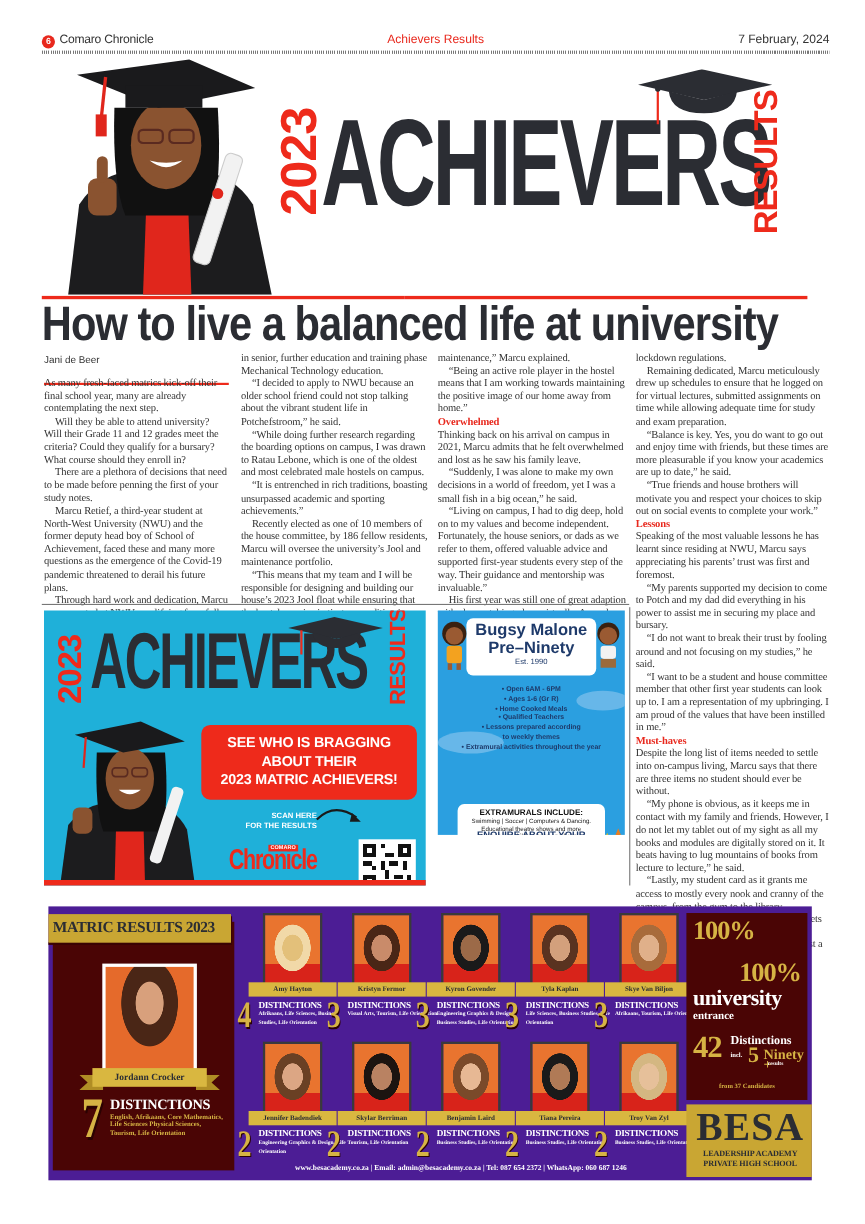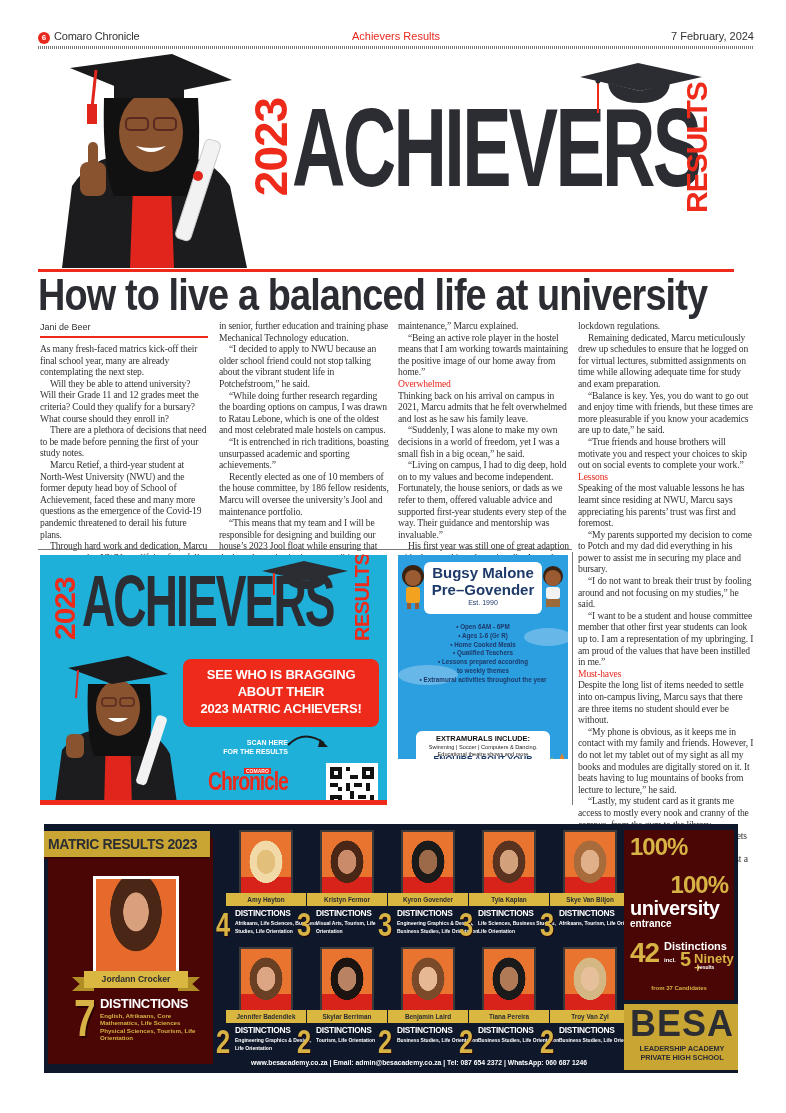--- a/index.html
+++ b/index.html
@@ -21,25 +21,25 @@
   .b-main { position: absolute; left: 42px; top: 4px; font-family: "Liberation Sans", sans-serif; font-size: 112px; font-weight: bold; color: #2b2d33; letter-spacing: -4px; transform: scaleX(0.66); transform-origin: left top; line-height: 118px; white-space: nowrap; }
   .b-results { position: absolute; left: 432px; top: 128px; font-family: "Liberation Sans", sans-serif; font-size: 30px; font-weight: bold; color: #ee2a1b; transform: rotate(-90deg); transform-origin: left top; line-height: 30px; white-space: nowrap; letter-spacing: -1px; }
   .b-cap { position: absolute; left: 330px; top: -22px; }
   .hero-rule { position: absolute; left: 38px; top: 269px; width: 330px; height: 3px; background: #ee2a1b; }
   .hero-rule2 { position: absolute; left: 368px; top: 269px; width: 366px; height: 3px; background: #ee2a1b; }
 
   
   .headline { position: absolute; left: 38px; top: 272px; width: 720px; height: 46px; font-family: "Liberation Sans", sans-serif; font-weight: bold; font-size: 44px; color: #2b2d33; letter-spacing: -1px; line-height: 46px; white-space: nowrap; transform: scaleX(0.86); transform-origin: left top; }
 
   
-  .byline { position: absolute; left: 40px; top: 322px; width: 168px; font-family: "Liberation Sans", sans-serif; font-size: 9px; color: #333; padding-bottom: 4px; border-bottom: 2px solid #ee2a1b; }
+  .byline { position: absolute; left: 40px; top: 322px; width: 168px; font-family: "Liberation Sans", sans-serif; font-size: 9px; color: #333; padding-bottom: 16px; border-bottom: 2px solid #ee2a1b; }
   .col { position: absolute; font-size: 9.6px; line-height: 11.6px; color: #333; text-align: left; letter-spacing: -0.15px; }
   .col p { text-indent: 10px; }
   .col p.noindent { text-indent: 0; }
-  .col .sub { color: #e8281d; font-weight: normal; }
+  .col .sub { color: #e8281d; font-weight: bold; }
   .col1 { left: 40px; top: 343px; width: 168px; }
   .col2 { left: 219px; top: 320px; width: 170px; }
   .col3 { left: 398px; top: 320px; width: 172px; }
   .col4 { left: 578px; top: 320px; width: 176px; }
   .vrule { position: absolute; left: 572px; top: 552px; width: 1px; height: 253px; background: #777; }
   .hrule-ads { position: absolute; left: 38px; top: 549px; width: 534px; height: 1px; background: #777; }
 
   
   .ad-ach { position: absolute; left: 40px; top: 555px; width: 347px; height: 250px; background: #1fb0d9; overflow: hidden; border-bottom: 5px solid #ee2a1b; }
   .ad-ach .a-year { position: absolute; left: 10px; top: 85px; font-family: "Liberation Sans", sans-serif; font-size: 30px; font-weight: bold; color: #ee2a1b; transform: rotate(-90deg); transform-origin: left top; line-height: 30px; letter-spacing: -1px; }
@@ -63,21 +63,21 @@
   .ad-bug .kid { position: absolute; top: 10px; width: 26px; height: 46px; }
   .ad-bug .bullets { position: absolute; left: 4px; top: 68px; width: 162px; text-align: center; font-size: 6.3px; line-height: 8.8px; color: #1e3a6a; font-weight: bold; }
   .ad-bug .extra { position: absolute; left: 18px; top: 148px; width: 134px; height: 44px; background: #fff; border-radius: 6px; text-align: center; color: #222; font-size: 5.6px; line-height: 7px; padding-top: 3px; margin-top: 28px; }
   .ad-bug .extra .h { font-size: 7.4px; font-weight: bold; line-height: 10px; color: #111; }
   .ad-bug .enquire { position: absolute; left: 0; top: 200px; width: 170px; text-align: center; color: #1e3a6a; font-weight: bold; font-size: 8.6px; line-height: 8.8px; }
   .ad-bug .phone { position: absolute; left: 0; top: 216px; width: 170px; text-align: center; color: #1e3a6a; font-weight: normal; font-size: 19px; line-height: 20px; letter-spacing: -0.5px; }
   .ad-bug .pencils { position: absolute; left: 0; top: 198px; width: 170px; height: 52px; }
   .ad-bug .holidays { position: absolute; left: 0; top: 236px; width: 170px; height: 13px; background: #f7c21b; text-align: center; color: #1e3a6a; font-weight: bold; font-size: 8.2px; line-height: 13px; }
 
   
-  .ad-mat { position: absolute; left: 44px; top: 824px; width: 694px; height: 249px; background: #0f172a; overflow: hidden; font-family: Liberation Sans, sans-serif; }
+  .ad-mat { position: absolute; left: 44px; top: 824px; width: 694px; height: 249px; background: #4c1d95; overflow: hidden; font-family: Liberation Serif, serif; }
   .ad-mat .dark-left { position: absolute; left: 4px; top: 14px; width: 165px; height: 226px; background: #4a0505; }
   .ad-mat .hdr { position: absolute; left: -4px; top: 7px; width: 170px; height: 26px; background: #c9a633; color: #2b2d33; font-weight: bold; font-size: 14px; line-height: 26px; padding-left: 8px; letter-spacing: -0.4px; box-shadow: 1px 2px 0 #3a0404; }
   .ad-mat .star-photo { position: absolute; left: 49px; top: 52px; width: 86px; height: 100px; background: #fff; padding: 3px; }
   .ad-mat .star-photo .ph { width: 100%; height: 100%; background: radial-gradient(ellipse at 50% 35%, #d8a07c 0 22%, #4a2616 23% 45%, #e56a2b 46%); }
   .ad-mat .ribbon { position: absolute; left: 36px; top: 147px; width: 112px; height: 17px; }
   .ad-mat .ribbon .tail-l { position: absolute; left: -8px; top: 6px; width: 22px; height: 14px; background: #b08d25; clip-path: polygon(0 0,100% 0,100% 100%,0 100%,35% 50%); }
   .ad-mat .ribbon .tail-r { position: absolute; right: -8px; top: 6px; width: 22px; height: 14px; background: #b08d25; clip-path: polygon(0 0,100% 0,65% 50%,100% 100%,0 100%); }
   .ad-mat .ribbon .band { position: absolute; left: 4px; top: 0; width: 104px; height: 17px; background: #d9b740; color: #2b2d33; font-weight: bold; font-size: 8.6px; line-height: 17px; text-align: center; }
   .ad-mat .star-num { position: absolute; left: 30px; top: 168px; font-size: 52px; font-weight: bold; color: #d6b344; line-height: 52px; transform: scaleX(0.75); transform-origin: left top; text-shadow: 2px 2px 0 #2a0202; }
   .ad-mat .star-dist { position: absolute; left: 56px; top: 173px; font-weight: bold; color: #fff; font-size: 13px; line-height: 14px; letter-spacing: -0.3px; }
@@ -269,21 +269,21 @@
   </div>
 </div>
 
 <div class="ad-bug">
   <svg style="position:absolute;left:0;top:60px" width="170" height="80" viewBox="0 0 170 80">
     <ellipse cx="30" cy="60" rx="30" ry="10" fill="#8fc8ef" opacity="0.6"></ellipse>
     <ellipse cx="150" cy="22" rx="24" ry="9" fill="#8fc8ef" opacity="0.6"></ellipse>
   </svg>
   <div class="title-box">
     <div class="t1">Bugsy Malone</div>
-    <div class="t2">Pre–Govender</div>
+    <div class="t2">Pre–Ninety</div>
     <div class="t3">Est. 1990</div>
   </div>
   <svg class="kid" style="left:2px" viewBox="0 0 26 46">
     <circle cx="13" cy="11" r="11" fill="#3a2110"></circle>
     <circle cx="13" cy="13" r="8" fill="#9a5a32"></circle>
     <rect x="6" y="22" width="14" height="16" rx="3" fill="#f3a21f"></rect>
     <rect x="7" y="38" width="4" height="6" fill="#9a5a32"></rect>
       <rect x="15" y="38" width="4" height="6" fill="#9a5a32"></rect>
   </svg>
   <svg class="kid" style="left:142px" viewBox="0 0 26 46">

